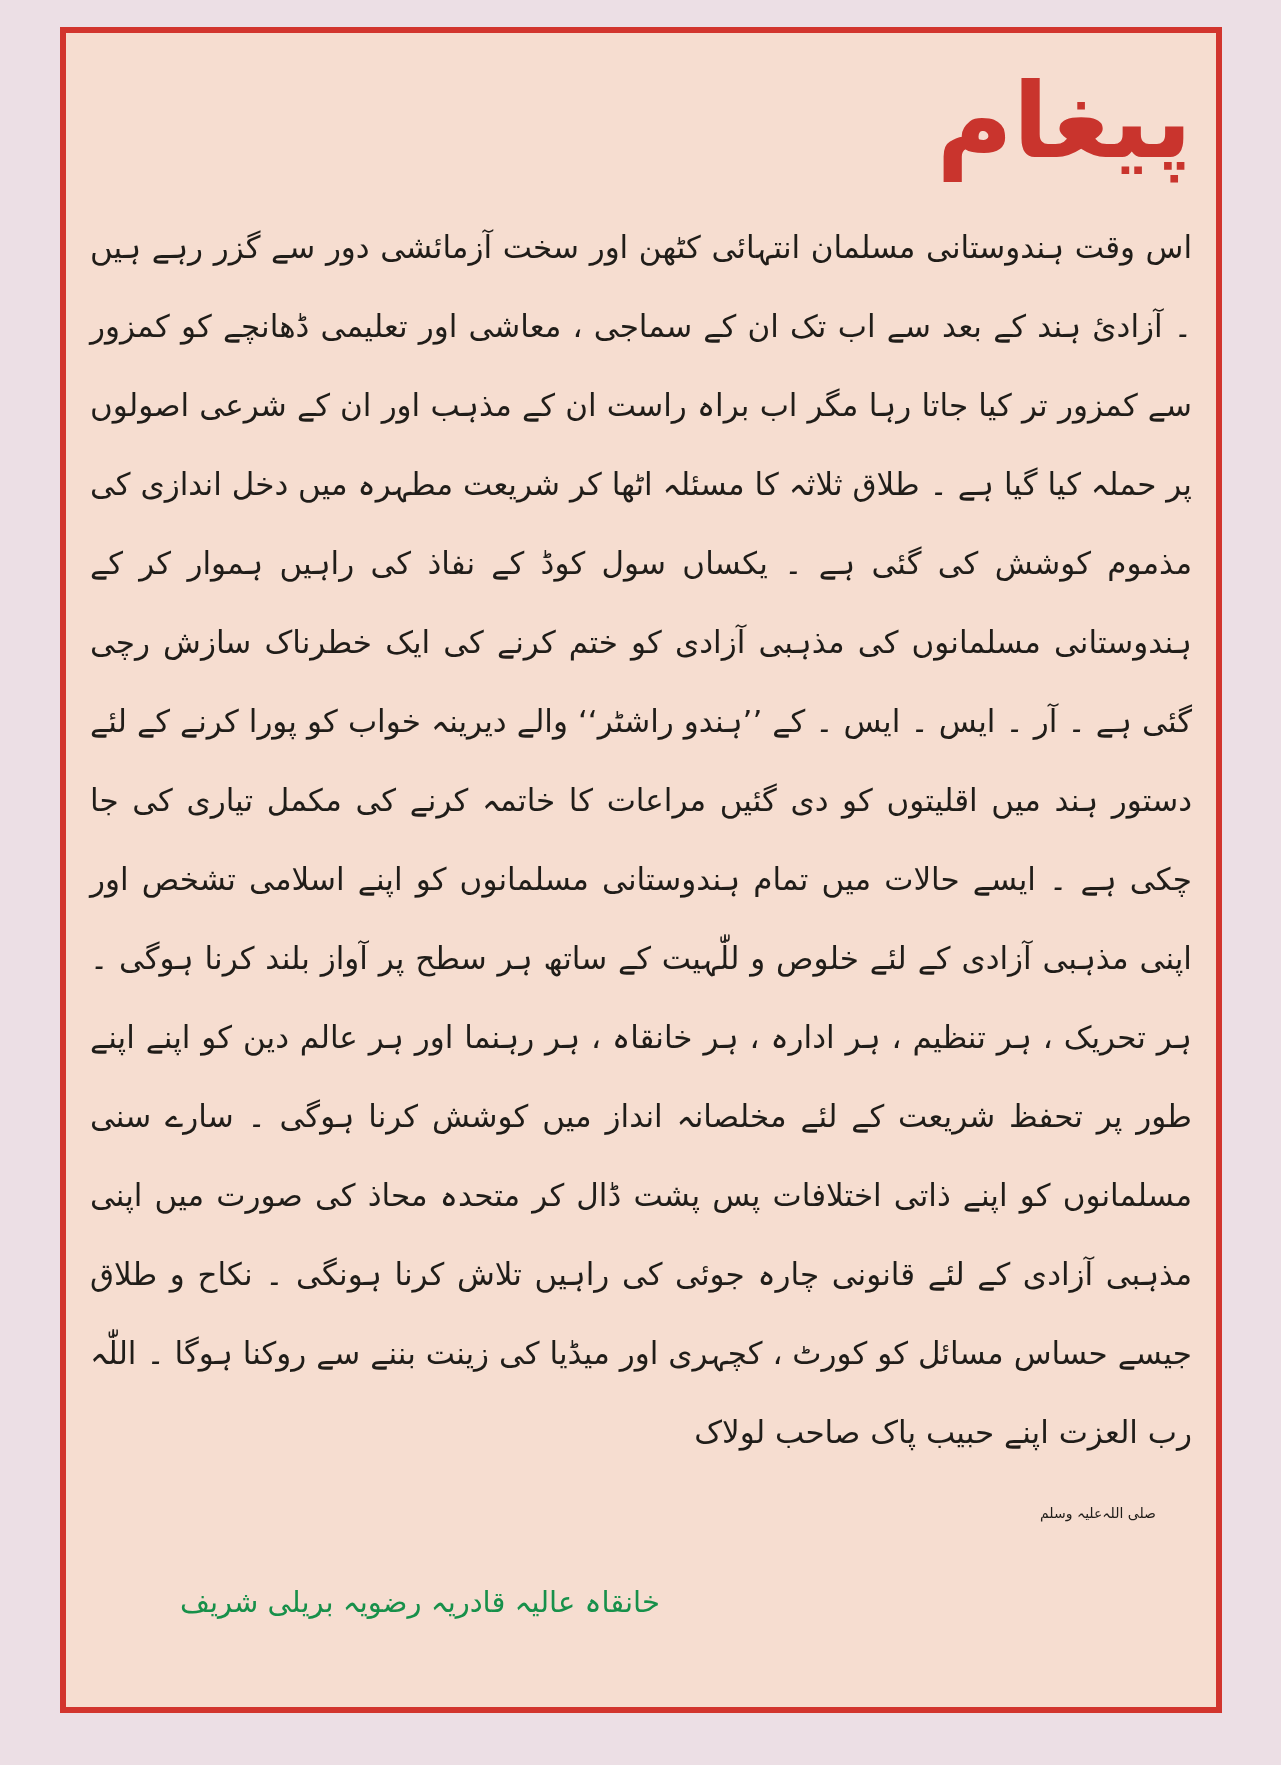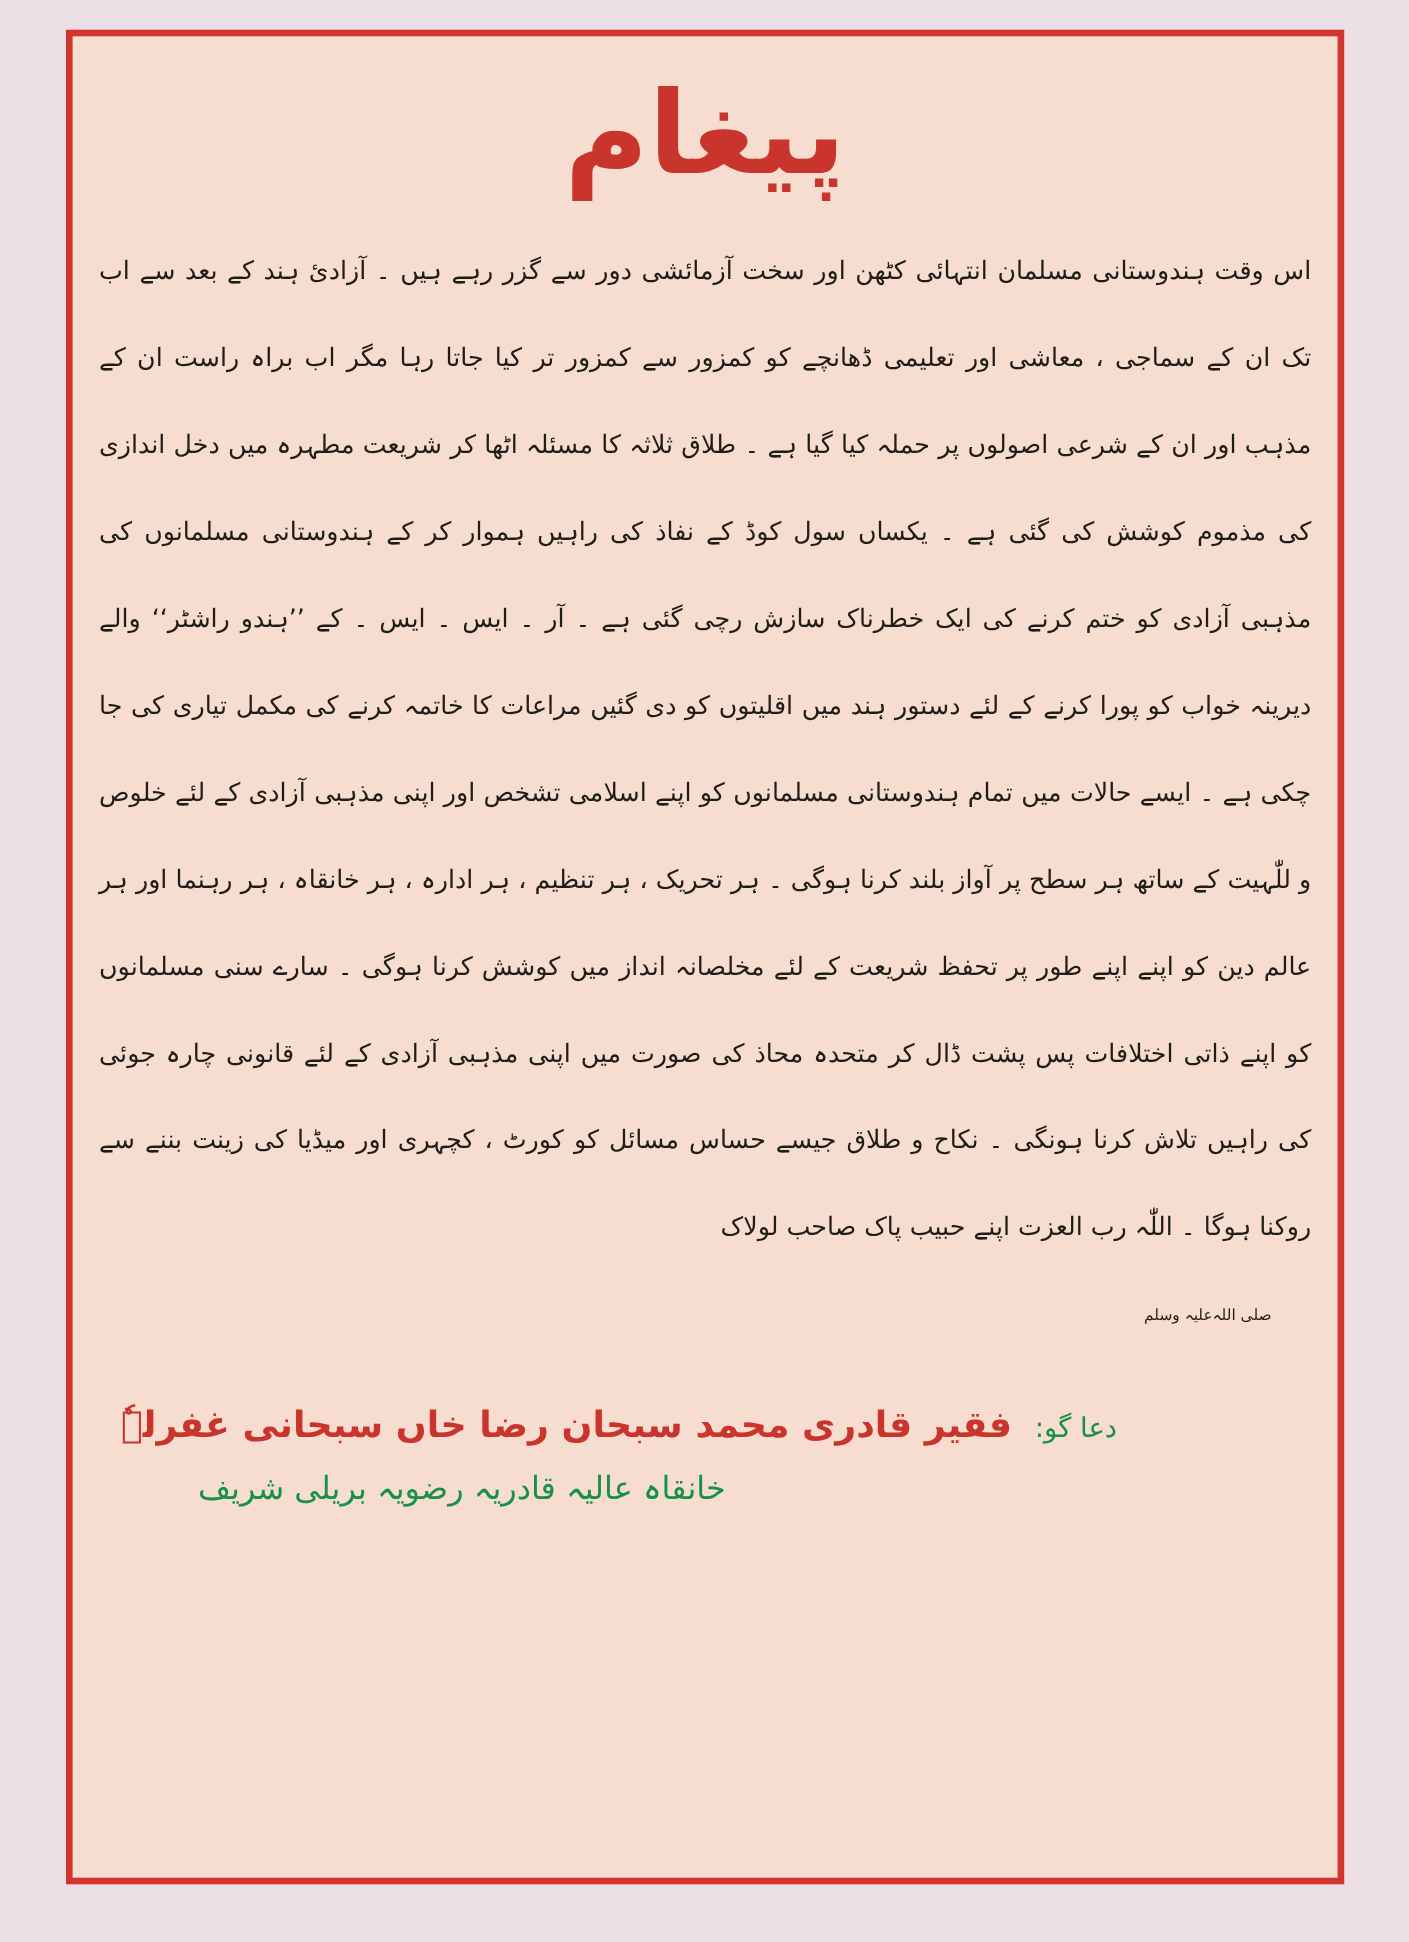--- a/index.html
+++ b/index.html
@@ -21,31 +21,30 @@
   }
   .frame{
     position:absolute;
     top:27px;left:60px;right:59px;bottom:52px;
     border:6px solid var(--frame-red);
     background:var(--panel-bg);
     padding:8px 24px 10px 24px;
     overflow:hidden;
   }
   .title{
-    text-align:center;
     color:var(--accent-red);
     font-size:104px;
     font-weight:bold;
     line-height:1.55;
     margin-bottom:6px;
   }
   .body-text{
     direction:rtl;
     color:var(--text-black);
-    font-size:23px;
+    font-size:31px;
     line-height:79px;
     text-align:justify;
     text-justify:inter-word;
   }
   .last-line{
     direction:rtl;
     color:var(--text-black);
     font-size:31px;
     line-height:79px;
     text-align:right;
@@ -104,21 +103,17 @@
     <div class="body-text">اس وقت ہندوستانی مسلمان انتہائی کٹھن اور سخت آزمائشی دور سے گزر رہے ہیں ۔ آزادیٔ ہند کے بعد سے اب تک ان کے سماجی ، معاشی اور تعلیمی ڈھانچے کو کمزور سے کمزور تر کیا جاتا رہا مگر اب براہ راست ان کے مذہب اور ان کے شرعی اصولوں پر حملہ کیا گیا ہے ۔ طلاق ثلاثہ کا مسئلہ اٹھا کر شریعت مطہرہ میں دخل اندازی کی مذموم کوشش کی گئی ہے ۔ یکساں سول کوڈ کے نفاذ کی راہیں ہموار کر کے ہندوستانی مسلمانوں کی مذہبی آزادی کو ختم کرنے کی ایک خطرناک سازش رچی گئی ہے ۔ آر ۔ ایس ۔ ایس ۔ کے ’’ہندو راشٹر‘‘ والے دیرینہ خواب کو پورا کرنے کے لئے دستور ہند میں اقلیتوں کو دی گئیں مراعات کا خاتمہ کرنے کی مکمل تیاری کی جا چکی ہے ۔ ایسے حالات میں تمام ہندوستانی مسلمانوں کو اپنے اسلامی تشخص اور اپنی مذہبی آزادی کے لئے خلوص و للّٰہیت کے ساتھ ہر سطح پر آواز بلند کرنا ہوگی ۔ ہر تحریک ، ہر تنظیم ، ہر ادارہ ، ہر خانقاہ ، ہر رہنما اور ہر عالم دین کو اپنے اپنے طور پر تحفظ شریعت کے لئے مخلصانہ انداز میں کوشش کرنا ہوگی ۔ سارے سنی مسلمانوں کو اپنے ذاتی اختلافات پس پشت ڈال کر متحدہ محاذ کی صورت میں اپنی مذہبی آزادی کے لئے قانونی چارہ جوئی کی راہیں تلاش کرنا ہونگی ۔ نکاح و طلاق جیسے حساس مسائل کو کورٹ ، کچہری اور میڈیا کی زینت بننے سے روکنا ہوگا ۔ اللّٰہ رب العزت اپنے حبیب پاک صاحب لولاک</div>
 
     <div class="last-line">
       <span class="salawat">
         <span>صلی اللہ</span>
         <span>علیہ وسلم</span>
       </span>
     </div>
 
     <div class="footer">
-      <div class="sig-line">
-        <span class="sig-label">دعا گو:</span>
-        <span class="sig-name">فقیر قادری محمد سبحان رضا خاں سبحانی غفرلہٗ</span>
-      </div>
       <div class="org-line">خانقاہ عالیہ قادریہ رضویہ بریلی شریف</div>
     </div>
 
   </div>
 </div>
 
 </body></html>

